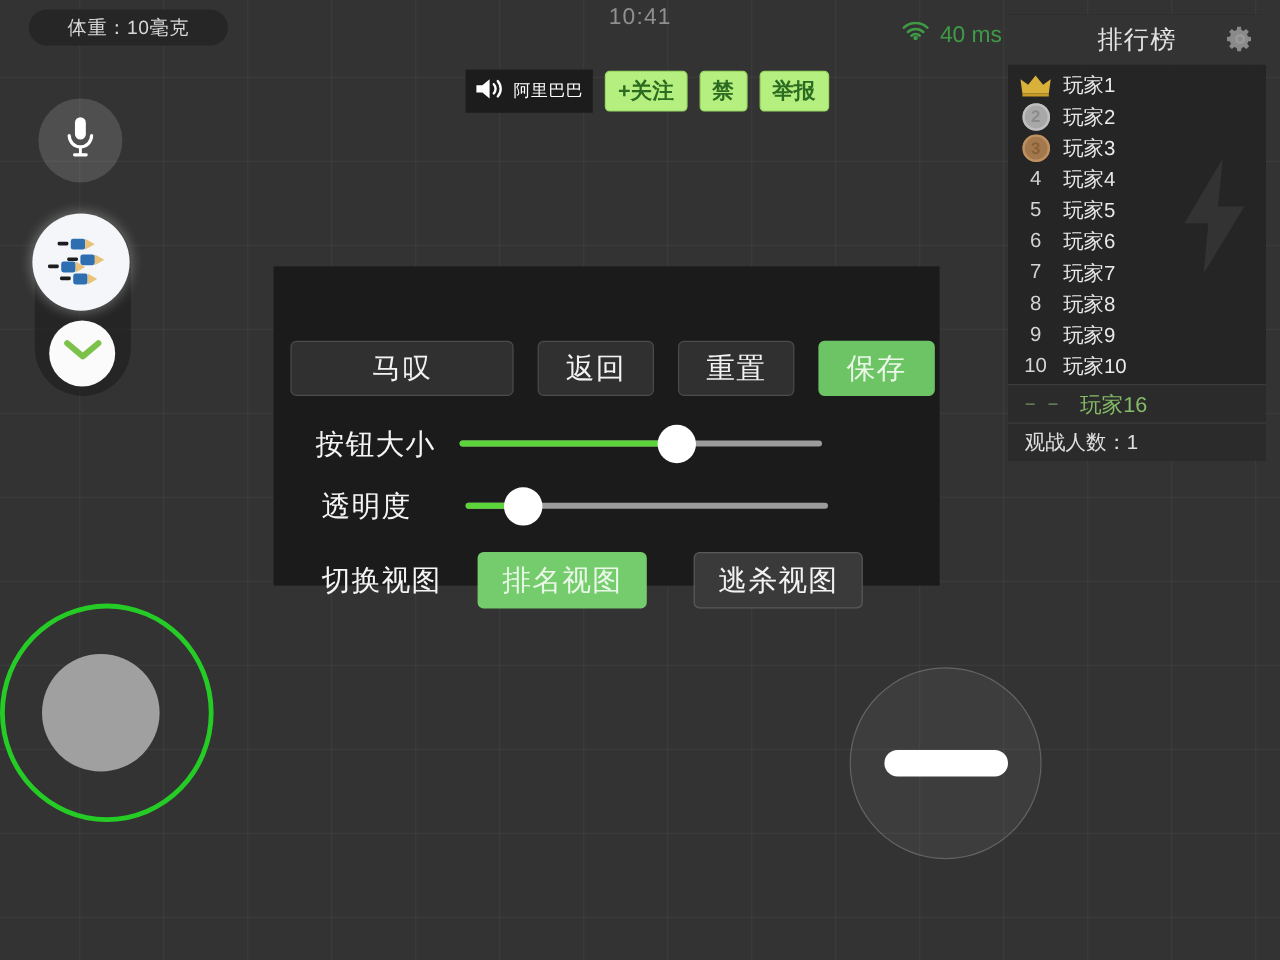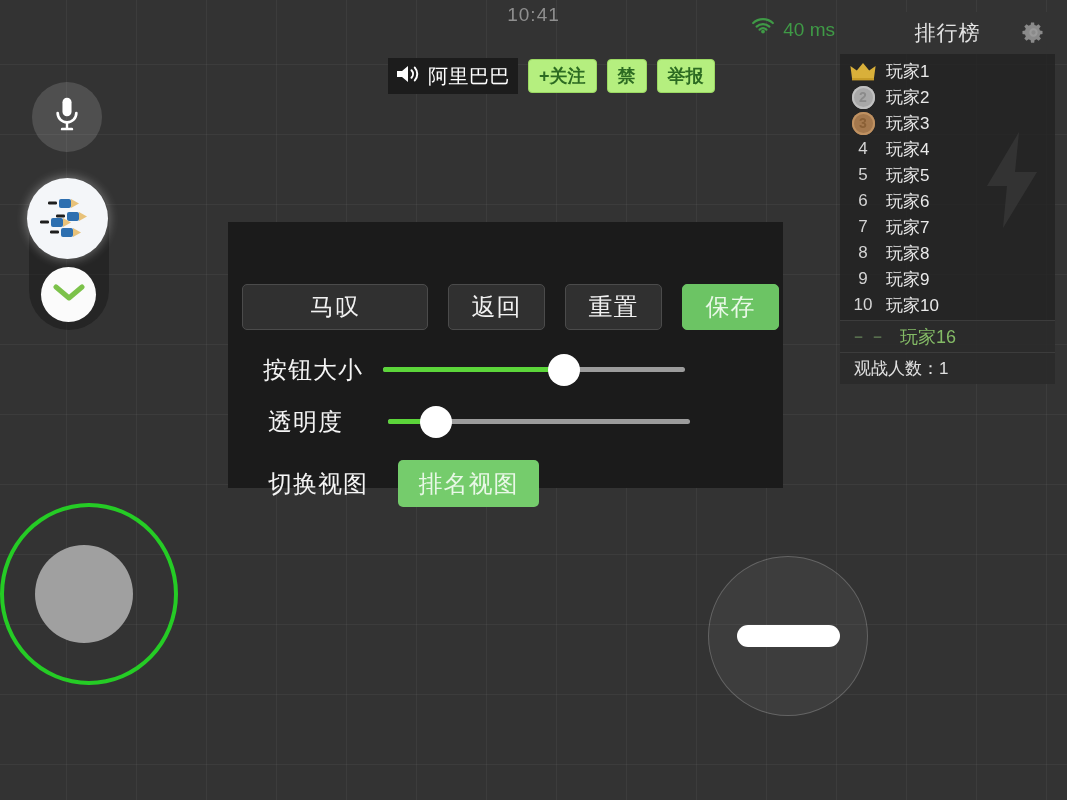--- a/index.html
+++ b/index.html
@@ -42,21 +42,21 @@
   
   #broadcast-row {
     position: absolute; left: 388px; top: 58px;
     display: flex; align-items: center; gap: 10px;
   }
   #speaker-chip {
     height: 36px; background: #1c1c1c;
     display: flex; align-items: center; gap: 6px;
     padding: 0 8px 0 6px;
   }
-  #speaker-chip .name { color: #ffffff; font-size: 20px; letter-spacing: .5px; }
+  #speaker-chip .name { color: #ffffff; font-size: 14px; letter-spacing: .5px; }
   .gbtn {
     background: #b5ef7f;
     color: #2c6b22;
     border: 1px solid #9ad862;
     border-radius: 4px;
     height: 34px;
     display: flex; align-items: center; justify-content: center;
     font-size: 18px; padding: 0 10px;
     font-weight: 700;
   }
@@ -227,20 +227,23 @@
   #action-bar {
     width: 103px; height: 22px; border-radius: 11px;
     background: #ffffff;
   }
 </style>
 </head>
 <body>
 
 <div id="stage">
 
+  <div id="weight-badge">
+    <span>体重：10毫克</span>
+  </div>
 
   <div id="clock">10:41</div>
 
   <div id="ping">
     <span>
       <svg width="24" height="18" viewBox="0 0 24 18">
         <path d="M12 15.5a1.9 1.9 0 100-3.8 1.9 1.9 0 000 3.8z" fill="#3f9a46"></path>
         <path d="M5.6 8.6a9.6 9.6 0 0112.8 0" stroke="#3f9a46" stroke-width="2.2" fill="none" stroke-linecap="round"></path>
         <path d="M2.2 5a14.4 14.4 0 0119.6 0" stroke="#3f9a46" stroke-width="2.2" fill="none" stroke-linecap="round"></path>
         <path d="M8.6 11.7a5.2 5.2 0 016.8 0" stroke="#3f9a46" stroke-width="2.2" fill="none" stroke-linecap="round"></path>
@@ -411,20 +414,21 @@
         <span class="slider-track"></span>
         <span class="slider-fill" id="fill-opacity" style="width: 16%;"></span>
         <span class="slider-knob" id="knob-opacity" style="left: 16%;"></span>
       </span>
     </div>
 
     <div class="row" style="margin-top:18px;gap:10px;">
       <span class="row-label">切换视图</span>
       <span class="view-btn active">排名视图</span>
       <span style="display:inline-block;width:19px;"></span>
+      <span class="view-btn idle">逃杀视图</span>
     </div>
   </div>
 
   <div id="joystick"></div>
   <div id="joystick-knob"></div>
 
   <div id="action-button">
     <span id="action-bar"></span>
   </div>
 

